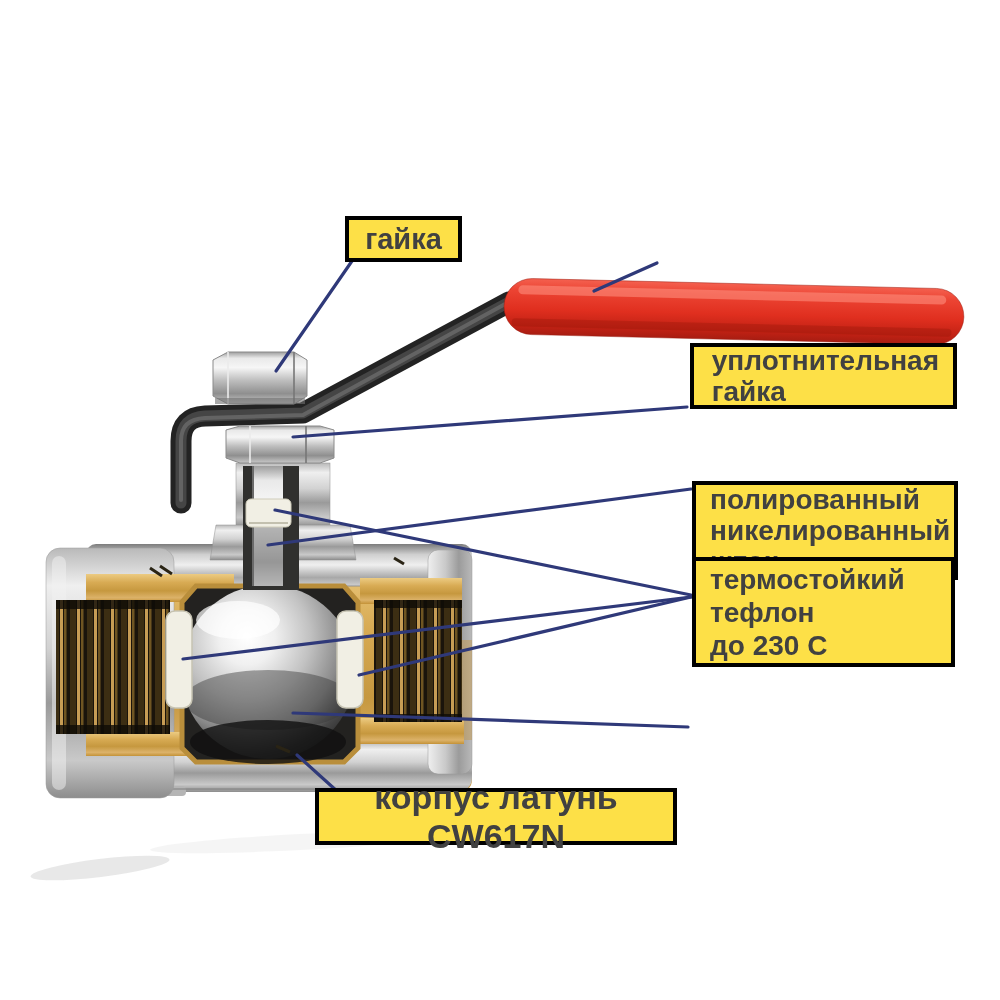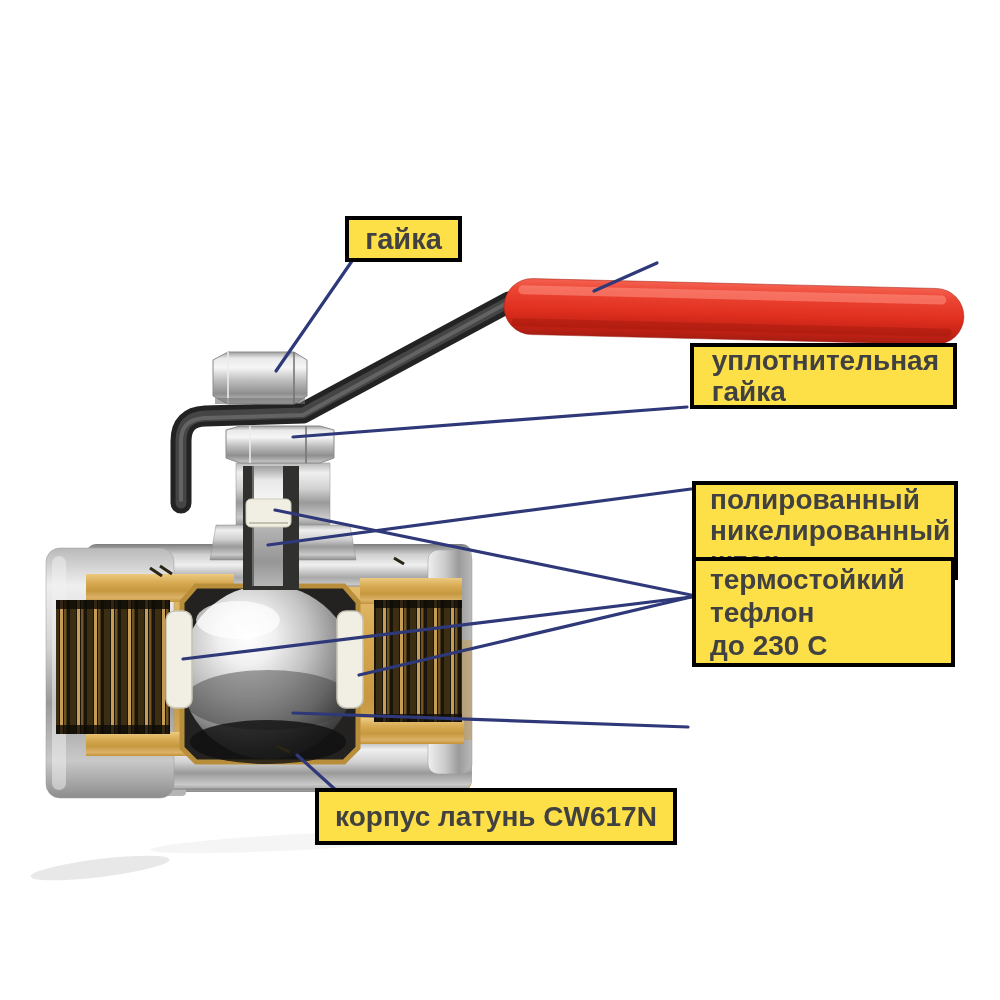--- a/index.html
+++ b/index.html
@@ -9,21 +9,21 @@
   .callout{position:absolute;box-sizing:border-box;border:4px solid #000000;background:#fde047;
            color:#414141;font-weight:bold;display:flex;align-items:center;z-index:5;}
   .callout .txt{white-space:pre-line;}
   .center{justify-content:center;text-align:center;}
   .box-nut{left:345px;top:216px;width:117px;height:46px;font-size:29px;}
   .box-pe{left:655px;top:216px;width:303px;height:47px;font-size:28px;}
   .box-packing{left:690px;top:343px;width:267px;height:66px;font-size:28px;line-height:31px;padding:12px 14px;justify-content:flex-end;}
   .box-stem{left:692px;top:433px;width:266px;height:99px;font-size:28px;line-height:31px;padding:4px 14px;margin-top:48px;}
   .box-teflon{left:692px;top:547px;width:263px;height:110px;font-size:28px;line-height:33px;padding:6px 14px;margin-top:10px;}
   .box-ball{left:690px;top:673px;width:267px;height:125px;font-size:28px;line-height:29px;padding:5px 14px;}
-  .box-body{left:315px;top:788px;width:362px;height:57px;font-size:28px;}
+  .box-body{left:315px;top:788px;width:362px;height:57px;font-size:34px;}
 </style>
 </head>
 <body>
 
 <div id="stage">
 
   <svg id="art" viewBox="0 0 1000 1000" xmlns="http://www.w3.org/2000/svg">
     <defs>
       <linearGradient id="chromeV" x1="0" y1="0" x2="0" y2="1">
         <stop offset="0" stop-color="#9e9e9e"></stop>

